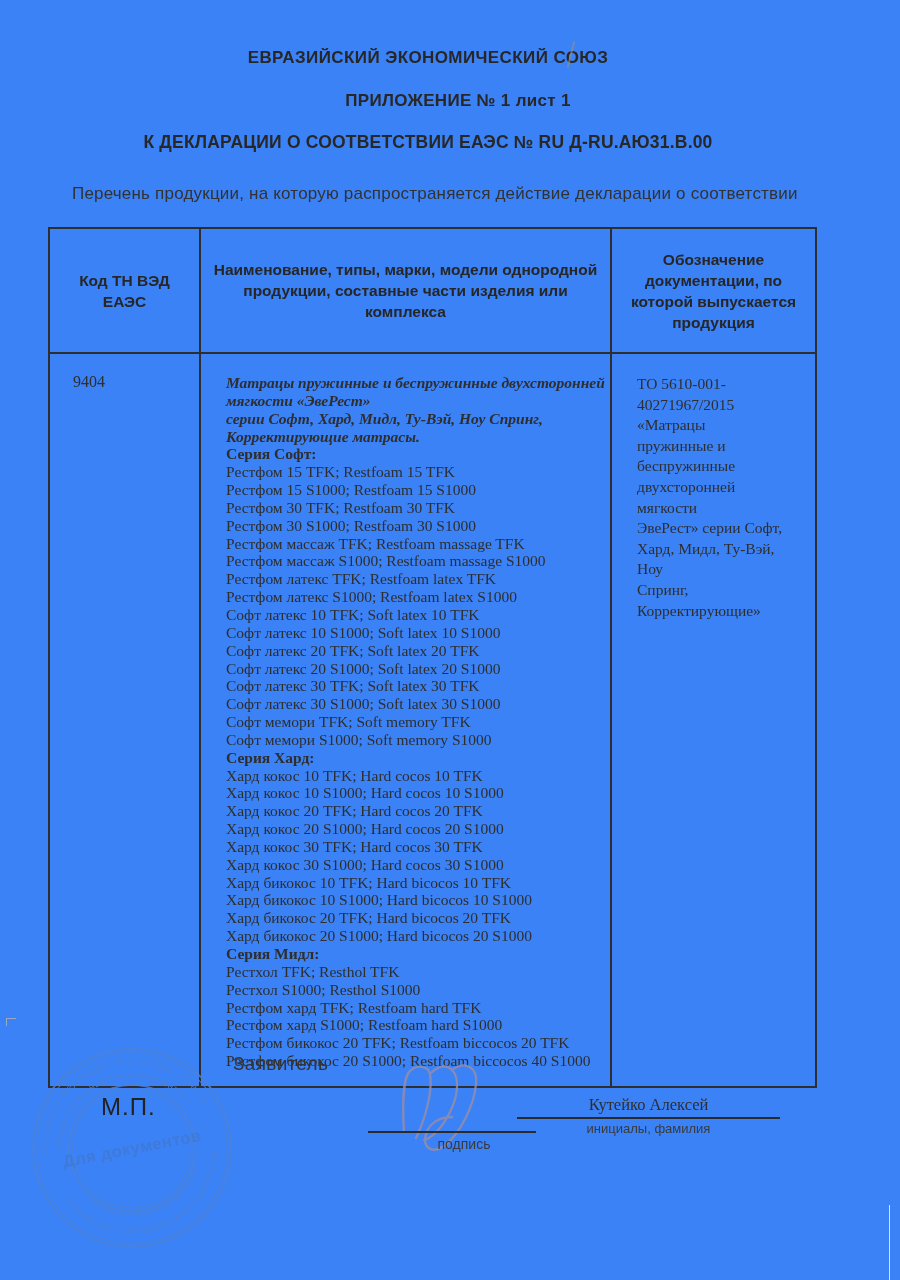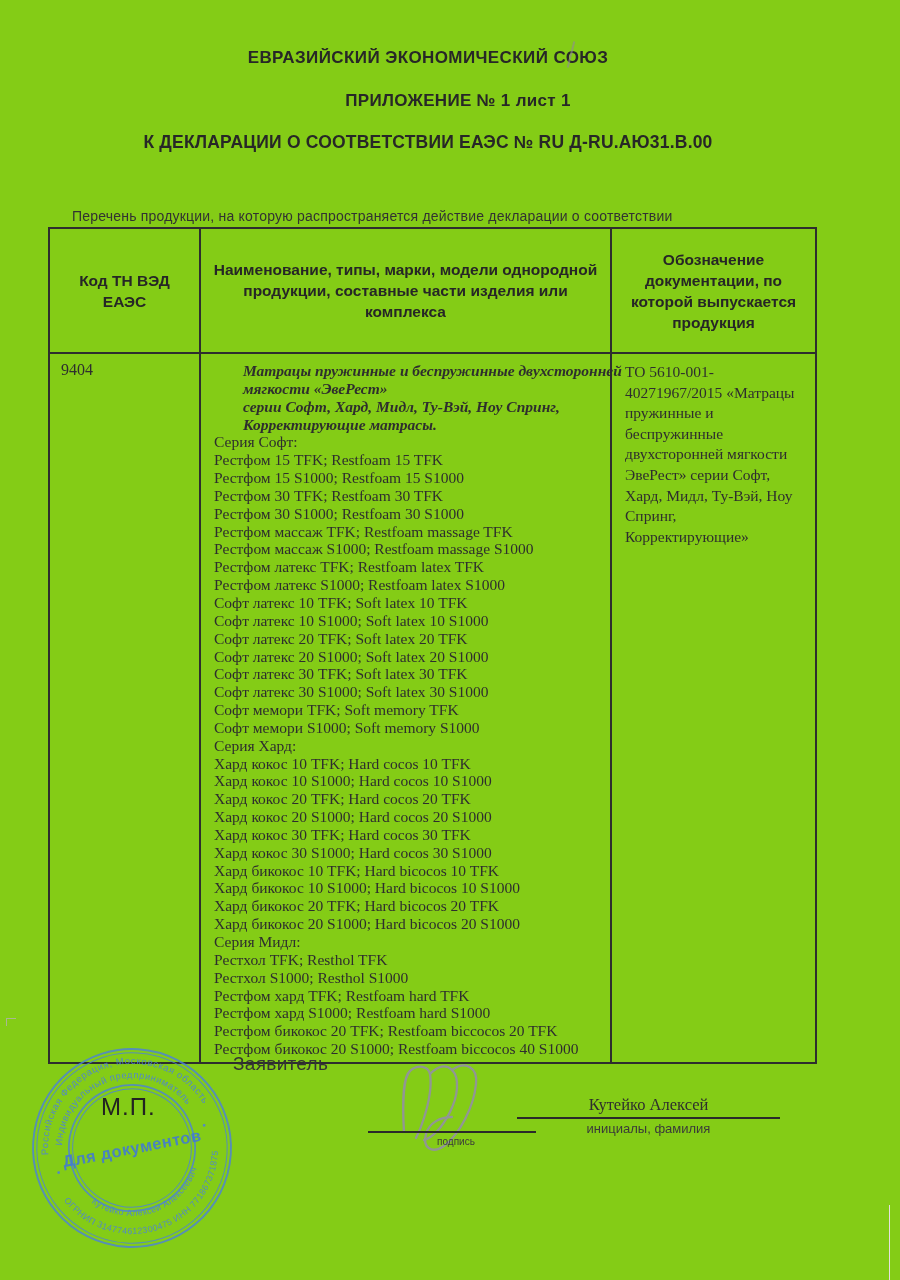--- a/index.html
+++ b/index.html
@@ -1,60 +1,60 @@
 <!DOCTYPE html>
 <html><head>
 <meta charset="utf-8">
 <style>
   html,body{margin:0;padding:0;background:#ffffff;}
   .page{
-    position:relative;width:900px;height:1280px;background:#84cc16;overflow:hidden;
+    position:relative;width:900px;height:1280px;background:#3b82f6;overflow:hidden;
     font-family:"Liberation Sans",sans-serif;color:#2b2b2b;
   }
   
   .titles{position:absolute;left:0;top:0;width:856px;text-align:center;}
   .t{font-weight:bold;color:#272727;}
   .t1{position:absolute;top:48px;width:100%;font-size:17px;letter-spacing:.4px;}
   .t2{position:absolute;top:91px;width:100%;font-size:17px;letter-spacing:.3px;margin-left:30px;}
   .t3{position:absolute;top:132px;width:100%;font-size:17.5px;letter-spacing:.2px;}
-  .intro{position:absolute;left:72px;top:184px;font-size:14px;color:#323232;letter-spacing:.2px;margin-top:24px;}
+  .intro{position:absolute;left:72px;top:184px;font-size:17px;color:#323232;letter-spacing:.2px;}
   
   .artifact-diag{position:absolute;left:570px;top:41px;width:2px;height:27px;background:#8f8f8f;transform:rotate(14deg);opacity:.65;}
   .artifact-corner{position:absolute;left:6px;top:1018px;width:9px;height:7px;border-left:1.5px solid #b3b3b3;border-top:1.5px solid #b3b3b3;opacity:.8;}
   .artifact-edge{position:absolute;left:889px;top:1205px;width:1px;height:75px;background:#e6dfdf;}
   
   table.doc-table{
     position:absolute;left:48px;top:227px;width:767px;border-collapse:collapse;
     table-layout:fixed;
   }
-  .doc-table th,.doc-table td{border:2px solid #2e2e2e;vertical-align:top;padding:4px;}
+  .doc-table th,.doc-table td{border:2px solid #2e2e2e;vertical-align:top;padding:16px;}
   .doc-table col.c1{width:151px;}
   .doc-table col.c2{width:411px;}
   .doc-table col.c3{width:205px;}
   .doc-table th{
     height:119px;font-size:15.5px;font-weight:bold;color:#262626;
     text-align:center;vertical-align:middle;padding:2px 8px;line-height:21px;
   }
   .doc-table td{height:700px;}
   .cell-inner{padding:4px 8px 0 9px;}
   .code{font-family:"Liberation Serif",serif;font-size:16px;color:#2e2e2e;padding:3px 0 0 7px;}
   .pline{
     font-family:"Liberation Serif",serif;font-size:15.5px;line-height:17.85px;
     color:#2e2e2e;white-space:nowrap;
   }
-  .pline.bi{font-weight:bold;font-style:italic;margin-left:29px;}
-  .pline.b{font-weight:normal;}
+  .pline.bi{font-weight:bold;font-style:italic;}
+  .pline.b{font-weight:bold;}
   .dline{
     font-family:"Liberation Serif",serif;font-size:15.5px;line-height:20.6px;color:#2e2e2e;
   }
   
   .mp{position:absolute;left:101px;top:1093px;font-size:24px;color:#222;letter-spacing:1px;}
   .applicant{position:absolute;left:233px;top:1053px;font-size:19px;color:#343434;letter-spacing:.3px;}
   .sig-line{position:absolute;left:368px;top:1131px;width:168px;height:2px;background:#2a2a2a;}
-  .sig-caption{position:absolute;left:372px;top:1136px;width:168px;text-align:center;font-size:10px;color:#3a3a3a;}
+  .sig-caption{position:absolute;left:380px;top:1136px;width:168px;text-align:center;font-size:14px;color:#3a3a3a;}
   .name-block{position:absolute;left:517px;top:1094px;width:263px;text-align:center;}
   .name-l1,.name-l2{font-family:"Liberation Serif",serif;font-size:16.5px;color:#2e2e2e;line-height:21px;}
   .name-line{margin-top:2px;height:2px;background:#2a2a2a;}
   .name-caption{margin-top:2px;font-size:13px;color:#3a3a3a;}
   .stamp-svg{position:absolute;left:26px;top:1042px;}
   .sign-svg{position:absolute;left:388px;top:1060px;}
 </style>
 </head>
 <body>
 

